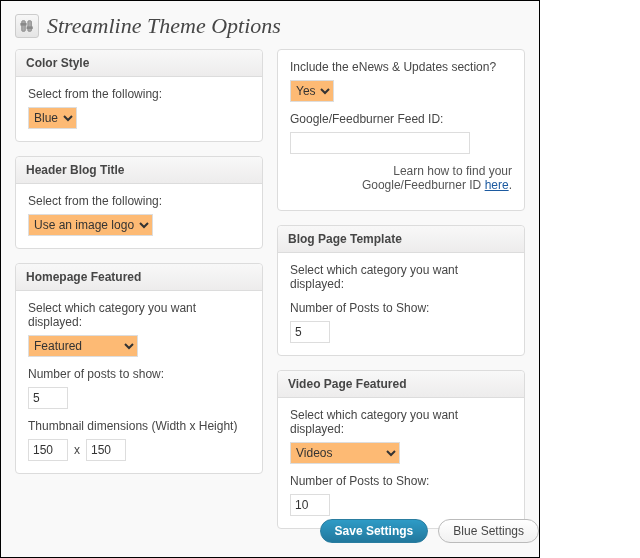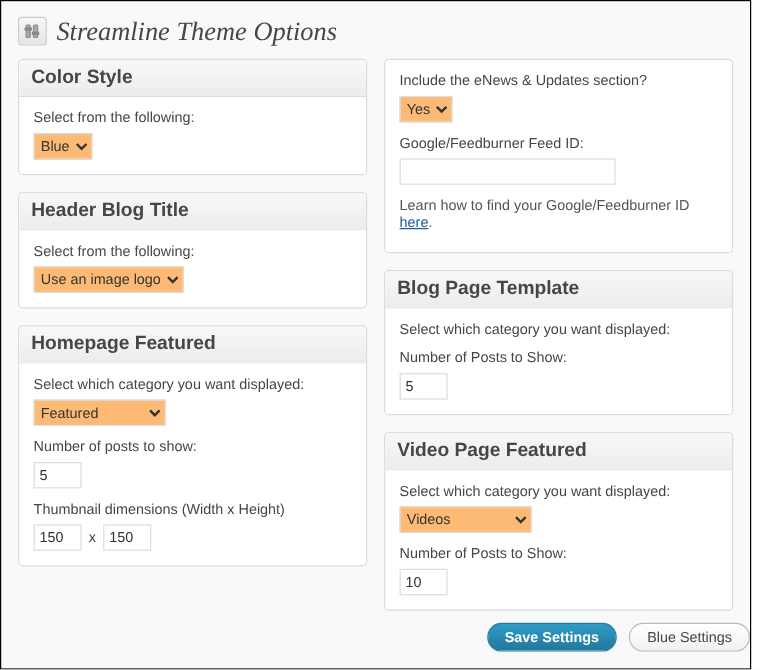--- a/index.html
+++ b/index.html
@@ -6,21 +6,21 @@
   body {
     margin: 0;
     padding: 0;
     font-family: "Lucida Grande", "Lucida Sans Unicode", Tahoma, Verdana, sans-serif;
     font-size: 12px;
     color: #333;
     background: #fff;
   }
   .outer {
     border: 1px solid #000;
-    width: 626px;
+    width: 540px;
     height: 558px;
     padding: 12px 14px 12px 14px;
     background: #f9f9f9;
     position: relative;
   }
   .title-row { display: flex; align-items: center; gap: 8px; margin-bottom: 10px; }
   .title-row h1 {
     font-style: italic;
     font-family: Georgia, "Times New Roman", serif;
     font-weight: normal;
@@ -39,21 +39,21 @@
   .col { flex: 1 1 0; display: flex; flex-direction: column; gap: 14px; }
   .box {
     background: #fff;
     border: 1px solid #dcdcdc;
     border-radius: 4px;
   }
   .box-head {
     background: linear-gradient(#f8f8f8,#edecec);
     border-bottom: 1px solid #dcdcdc;
     padding: 6px 10px;
-    font-size: 16px;
+    font-size: 12px;
     color: #464646;
     font-weight: bold;
     border-top-left-radius: 4px;
     border-top-right-radius: 4px;
   }
   .box-body { padding: 10px 12px 12px 12px; color: #464646; }
   .box-body p { margin: 0 0 6px 0; }
   .field-group { margin-bottom: 10px; }
   .field-group:last-child { margin-bottom: 0; }
   select {
@@ -69,21 +69,21 @@
     background: #fff;
     font-size: 12px;
     height: 22px;
     padding: 2px 4px;
     color: #333;
   }
   .w40 { width: 40px; }
   .w110 { width: 110px; }
   .w180 { width: 180px; }
   .dim-row { display: flex; align-items: center; gap: 6px; }
-  .help-line { color: #555; }
+  .help-line { color: #555; text-align: right; }
   .help-line a { color: #1c5aa0; text-decoration: underline; }
   .buttons {
     position: absolute;
     right: 0;
     bottom: 14px;
     display: flex;
     gap: 10px;
   }
   .btn {
     border-radius: 12px;

